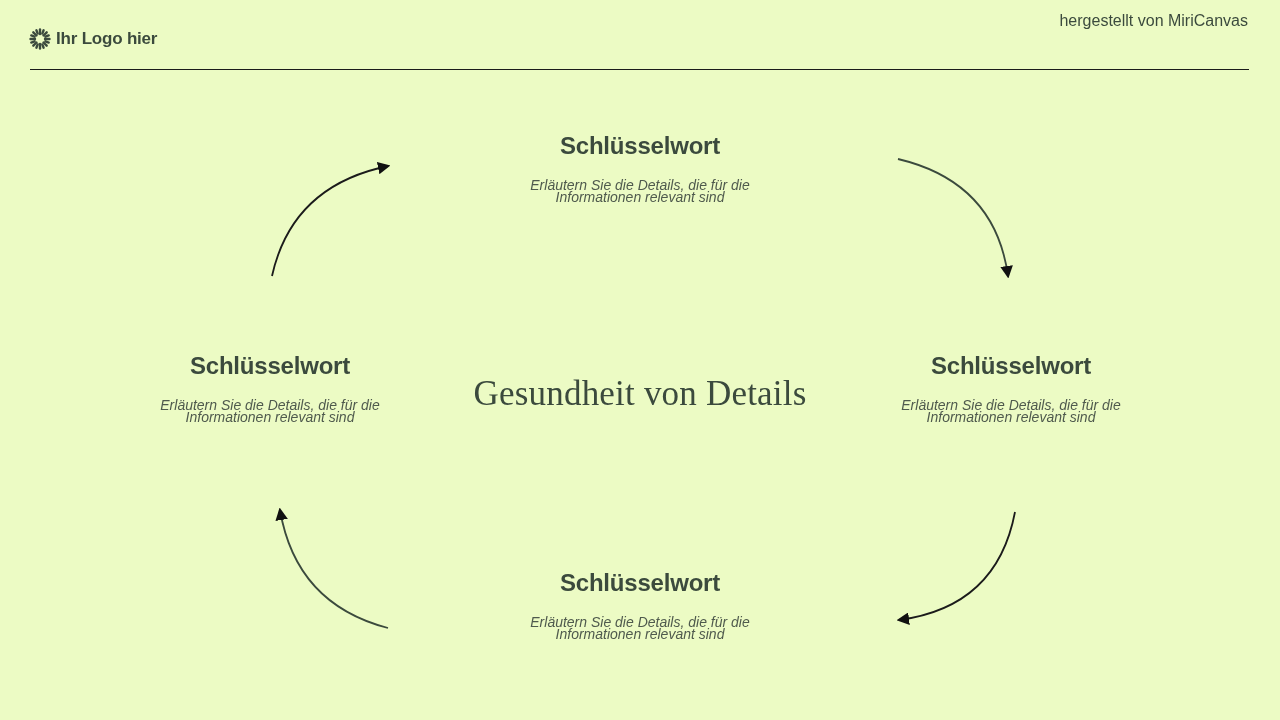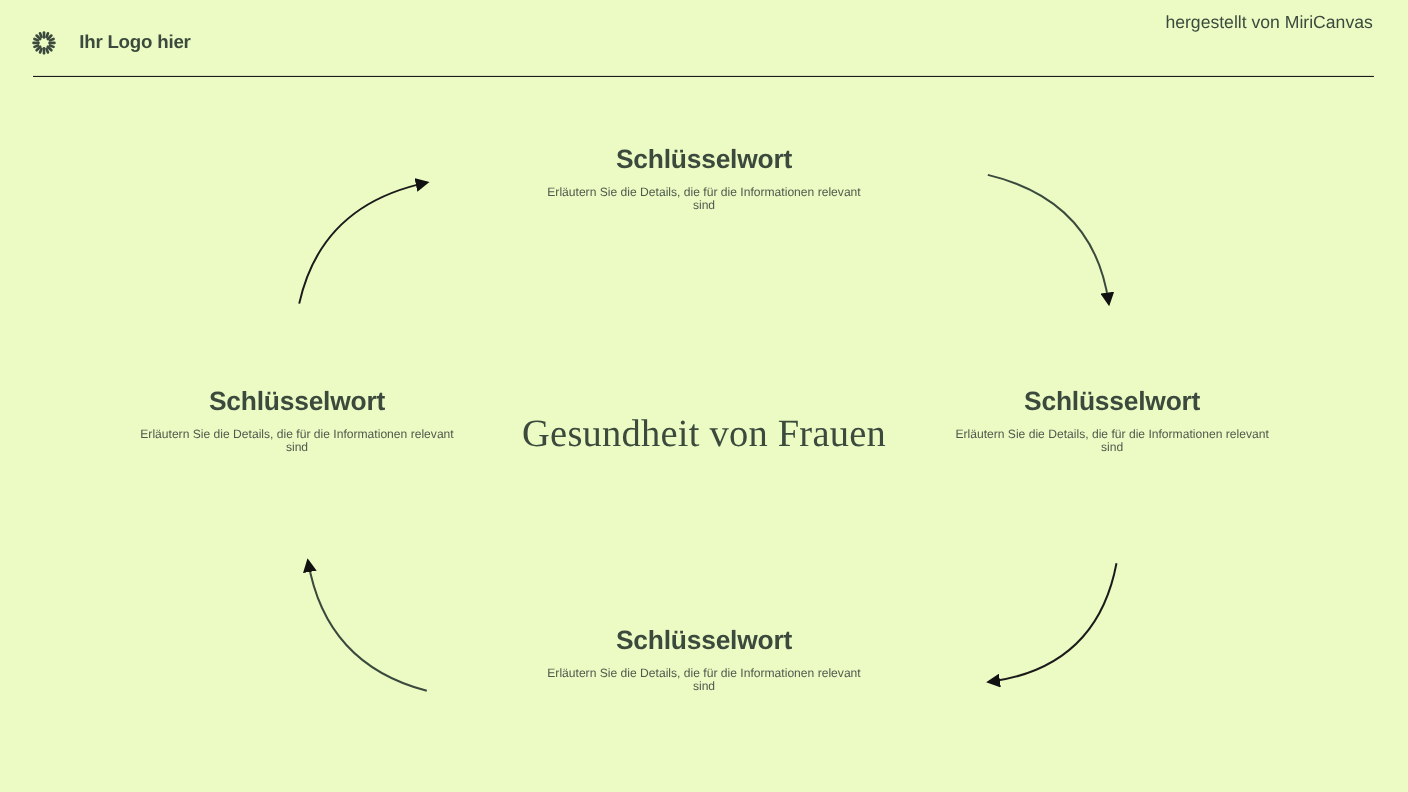--- a/index.html
+++ b/index.html
@@ -5,21 +5,21 @@
   html, body { margin: 0; padding: 0; }
   body {
     width: 1280px; height: 720px; overflow: hidden;
     background: #ecfbc4;
     font-family: "Liberation Sans", sans-serif;
     color: #3b4a3d;
     position: relative;
   }
   .header-logo {
     position: absolute; left: 29px; top: 28px;
-    display: flex; align-items: center; gap: 21px;
+    display: flex; align-items: center; gap: 5px;
   }
   .logo-icon { width: 22px; height: 22px; display: block; }
   .logo-text {
     font-size: 17px; font-weight: bold; color: #3b4a3d;
     letter-spacing: -0.2px;
   }
   .credit {
     position: absolute; right: 32px; top: 12px;
     font-size: 16px; color: #3b4a3d;
   }
@@ -29,21 +29,21 @@
   }
   .arrows { position: absolute; left: 0; top: 0; width: 1280px; height: 720px; }
   .block {
     position: absolute; width: 300px; text-align: center;
   }
   .kw {
     font-size: 24px; font-weight: bold; color: #3b4a3d;
     letter-spacing: -0.2px; line-height: 24px;
   }
   .desc {
-    margin-top: 11px; font-size: 11px; color: #4f5a4d; line-height: 12px;
+    margin-top: 21px; font-size: 14px; color: #4f5a4d; line-height: 12px; font-style: italic;
   }
   .center-title {
     position: absolute; left: 390px; top: 374px; width: 500px; text-align: center;
     font-family: "Liberation Serif", serif; font-size: 35px; color: #3b4a3d;
     letter-spacing: 0.2px;
   }
 </style>
 </head>
 <body>
 
@@ -101,13 +101,13 @@
 <div class="block" style="left:490px; top:571px;">
   <div class="kw">Schlüsselwort</div>
   <div class="desc">Erläutern Sie die Details, die für die Informationen relevant sind</div>
 </div>
 
 <div class="block" style="left:120px; top:354px;">
   <div class="kw">Schlüsselwort</div>
   <div class="desc">Erläutern Sie die Details, die für die Informationen relevant sind</div>
 </div>
 
-<div class="center-title">Gesundheit von Frauen</div>
+<div class="center-title">Gesundheit von Details</div>
 
 </body></html>

